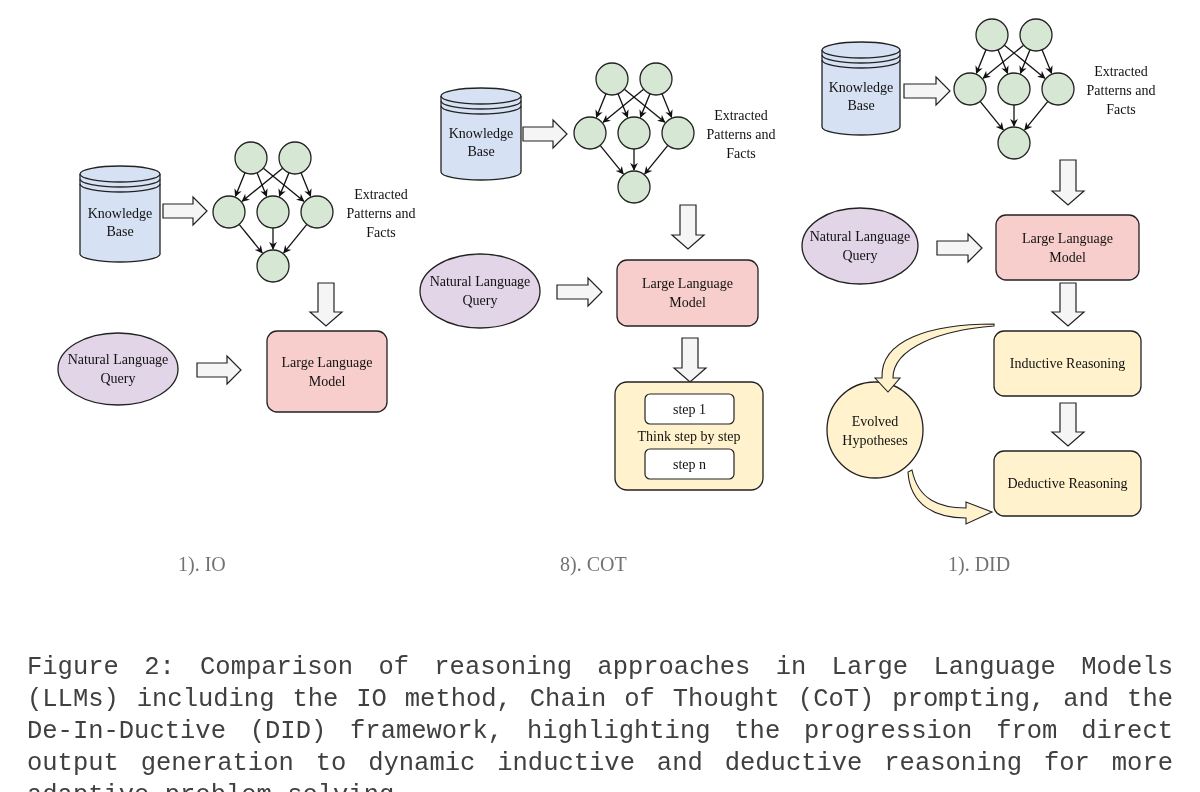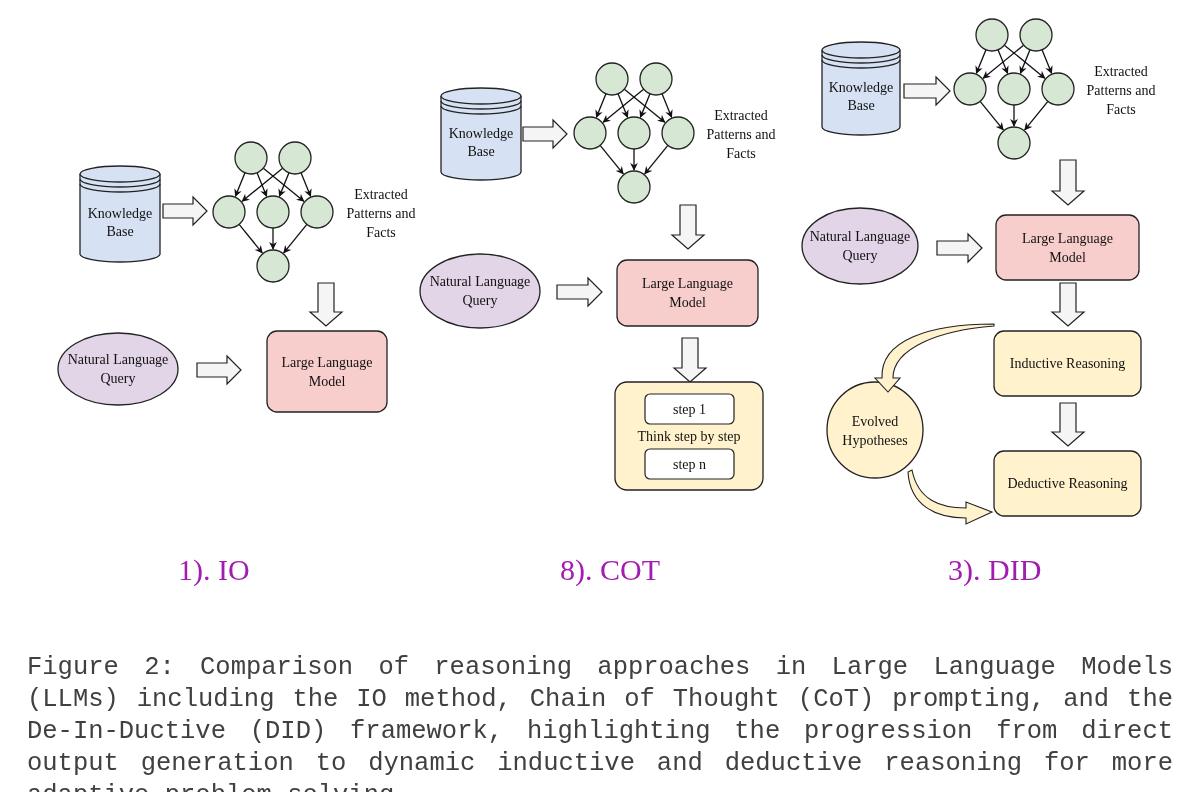--- a/index.html
+++ b/index.html
@@ -5,21 +5,21 @@
   html, body { margin: 0; padding: 0; background: #ffffff; }
   body { width: 1200px; height: 792px; position: relative; overflow: hidden; font-family: "Liberation Serif", "DejaVu Serif", serif; }
   #diagram { position: absolute; left: 0; top: 0; }
   .lbl { font-family: "Liberation Serif", "DejaVu Serif", serif; fill: #111; }
   .caption {
     position: absolute; left: 27px; top: 652px; width: 1146px;
     font-size: 25.5px; line-height: 32px; color: #404040;
     text-align: justify; text-align-last: left;
     font-family: Liberation Mono, monospace;
   }
-  .panel-label { position: absolute; top: 553px; font-size: 30px; color: #a21caf; font-family: "Liberation Serif", "DejaVu Serif", serif; }
+  .panel-label { position: absolute; top: 553px; font-size: 20px; color: #737373; font-family: "Liberation Serif", "DejaVu Serif", serif; }
 </style>
 </head>
 <body>
 
 <svg id="diagram" width="1200" height="640" viewBox="0 0 1200 640" xmlns="http://www.w3.org/2000/svg">
   <defs>
     <marker id="ah" viewBox="0 0 10 10" refX="9" refY="5" markerWidth="6" markerHeight="6" orient="auto-start-reverse">
       <path d="M0,0 L10,5 L0,10 L3,5 z" fill="#111"></path>
     </marker>
   </defs>
@@ -171,15 +171,15 @@
         <text x="875" y="421.5" text-anchor="middle" dominant-baseline="central" font-size="14" class="lbl">Evolved</text>
         <text x="875" y="440.5" text-anchor="middle" dominant-baseline="central" font-size="14" class="lbl">Hypotheses</text>
       </g>
       <path d="M994,324 C930,324 880,340 882,378 L875,378 L888,392 L900,378 L893,378 C893,348 940,330 994,326 Z" fill="#fff2cc" stroke="#222222" stroke-width="1.1"></path>
       <path d="M912,470 C918,500 940,508 966,508 L966,502 L992,512 L966,524 L966,518 C935,518 910,505 908,472 Z" fill="#fff2cc" stroke="#222222" stroke-width="1.1"></path>
     </g>
 </svg>
 
 <div class="panel-label" style="left:178px">1). IO</div>
 <div class="panel-label" style="left:560px">8). COT</div>
-<div class="panel-label" style="left:948px">3). DID</div>
+<div class="panel-label" style="left:948px">1). DID</div>
 
 <div class="caption">Figure 2: Comparison of reasoning approaches in Large Language Models (LLMs) including the IO method, Chain of Thought (CoT) prompting, and the De-In-Ductive (DID) framework, highlighting the progression from direct output generation to dynamic inductive and deductive reasoning for more adaptive problem-solving.</div>
 
 </body></html>

